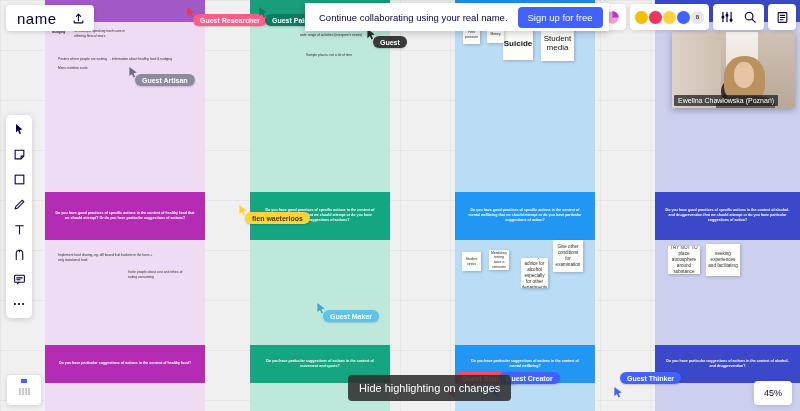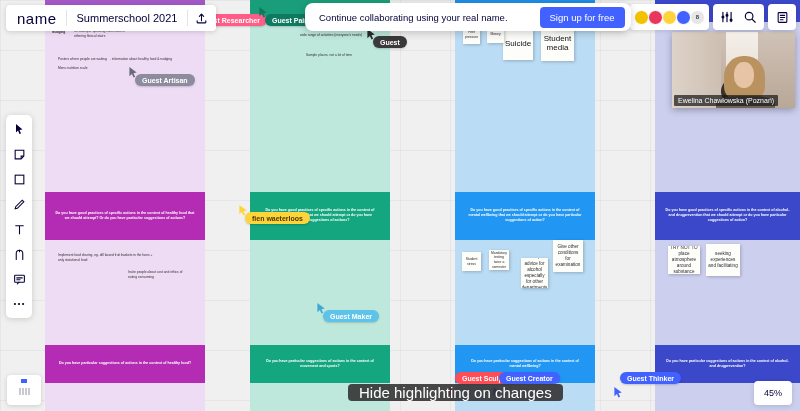--- a/index.html
+++ b/index.html
@@ -70,28 +70,28 @@
           padding: 0 9px 0 9px; }
   #boardtitle { font-size: 11px; color: #050038; padding: 0 10px;
                 border-left: 1px solid #e4e4e8; border-right: 1px solid #e4e4e8;
                 height: 16px; display: flex; align-items: center; }
   #share-btn { width: 26px; height: 22px; display: flex; align-items: center;
                justify-content: center; cursor: pointer; }
 
   
   #banner {
     position: absolute; left: 305px; top: 3px; z-index: 70;
-    background: #fff; border-radius: 8px; height: 28px;
+    background: #fff; border-radius: 0; height: 28px;
     display: flex; align-items: center; gap: 10px; padding: 0 6px 0 14px;
     box-shadow: 0 2px 8px rgba(0,0,0,.2);
   }
   #banner .msg { font-size: 9.5px; color: #050038; }
   #banner .cta {
     background: #4262ff; color: #fff; font-size: 9.5px; font-weight: 400;
-    border: none; border-radius: 4px; padding: 5px 10px; cursor: pointer; margin-left: 22px;
+    border: none; border-radius: 4px; padding: 5px 10px; cursor: pointer;
   }
 
   
   #topright { position: absolute; right: 4px; top: 4px; height: 26px;
               display: flex; align-items: center; gap: 4px; z-index: 60; }
   .tr-group { background: #fff; border-radius: 4px; height: 26px;
               display: flex; align-items: center; padding: 0 4px; gap: 3px;
               box-shadow: 0 1px 4px rgba(0,0,0,.14); }
   .tr-btn { width: 20px; height: 20px; display: flex; align-items: center;
             justify-content: center; cursor: pointer; border-radius: 3px; }
@@ -136,22 +136,22 @@
   #video .vname {
     position: absolute; left: 2px; bottom: 2px;
     background: rgba(25,25,25,.72); color: #fff; font-size: 7px;
     padding: 2px 4px; border-radius: 1px; max-width: 96%;
     white-space: nowrap; overflow: hidden;
   }
 
   
   #toast {
     position: absolute; left: 348px; bottom: 10px; z-index: 65;
-    background: rgba(47,47,47,.88); color: #fff; font-size: 15px;
-    padding: 0 11px; border-radius: 4px;
+    background: rgba(47,47,47,.88); color: #fff; font-size: 11px;
+    padding: 7px 11px; border-radius: 4px;
   }
 
   
   #zoomlevel {
     position: absolute; right: 8px; bottom: 6px; z-index: 60;
     background: #fff; border-radius: 4px; font-size: 9px; color: #050038;
     padding: 7px 10px; box-shadow: 0 1px 5px rgba(0,0,0,.15);
   }
   #minimap {
     position: absolute; left: 7px; bottom: 6px; width: 34px; height: 30px;
@@ -222,21 +222,21 @@
     </div>
   <div id="notes-host">
       <div class="freetext" style="left: 52px; top: 30px; width: 70px; font-weight: 700;">Nudging</div>
       <div class="freetext" style="left: 74px; top: 29px; width: 62px;">for example speaking trash cans in othering fitrocal stairs</div>
       <div class="freetext" style="left: 58px; top: 57px; width: 120px;">Posters where people are waiting → information about healthy food &amp; nudging</div>
       <div class="freetext" style="left: 58px; top: 66px; width: 70px;">Menu nutrition scale</div>
       <div class="freetext" style="left: 58px; top: 253px; width: 95px;">Implement food sharing, eg. dill based fruit baskets in the fares + only statutional food</div>
       <div class="freetext" style="left: 128px; top: 270px; width: 58px;">Incite people about cost and ethics of eating consuming</div>
       <div class="freetext" style="left: 300px; top: 33px; width: 95px;">wide range of activities (everyone's needs)</div>
       <div class="freetext" style="left: 306px; top: 53px; width: 80px;">Sample places, not a lot of time</div>
-      <div class="sticky lg" style="left: 503px; top: 28px; width: 30px; height: 32px;">Suicide</div>
+      <div class="sticky lg" style="left: 503px; top: 28px; width: 30px; height: 32px; font-weight: bold;">Suicide</div>
       <div class="sticky lg" style="left: 541px; top: 25px; width: 33px; height: 36px;">Student media</div>
       <div class="sticky" style="left: 463px; top: 26px; width: 17px; height: 18px;">Peer pressure</div>
       <div class="sticky" style="left: 487px; top: 25px; width: 17px; height: 18px;">Money</div>
       <div class="sticky" style="left: 462px; top: 252px; width: 19px; height: 19px;">Student stress</div>
       <div class="sticky" style="left: 489px; top: 250px; width: 20px; height: 20px;">Mandatory testing twice a semester</div>
       <div class="sticky md" style="left: 521px; top: 258px; width: 27px; height: 30px;">Peer to peer advice for alcohol especially for other departments</div>
       <div class="sticky md" style="left: 553px; top: 240px; width: 30px; height: 32px;">Give other conditions for examination</div>
       <div class="sticky md" style="left: 668px; top: 246px; width: 32px; height: 28px;">Be attentive towards students: TRY NOT TO place atmosphere around substance pressure and presence sign</div>
       <div class="sticky md" style="left: 706px; top: 244px; width: 34px; height: 32px;">seeking experiences and facilitating</div>
     </div>
@@ -293,21 +293,20 @@
         <svg width="11" height="13" viewBox="0 0 24 28">
           <path d="M3 2l16 12-7 1.5 3.5 8-3.5 1.5-3.5-8L3 22z" fill="#4262ff"></path>
         </svg>
         <span class="tag" style="background:#4262ff">Guest Thinker</span>
       </div>
     </div>
 </div>
 
 <div id="titlebar">
   <div id="logo">name</div>
-  <div id="boardtitle">Summerschool 2021</div>
   <div id="share-btn">
     <svg width="13" height="13" viewBox="0 0 24 24" fill="none" stroke="#050038" stroke-width="2" stroke-linecap="round" stroke-linejoin="round">
       <path d="M12 16V4"></path>
         <path d="M8 8l4-4 4 4"></path>
         <path d="M4 16v3a1 1 0 001 1h14a1 1 0 001-1v-3"></path>
     </svg>
   </div>
 </div>
 
 <div id="banner">

